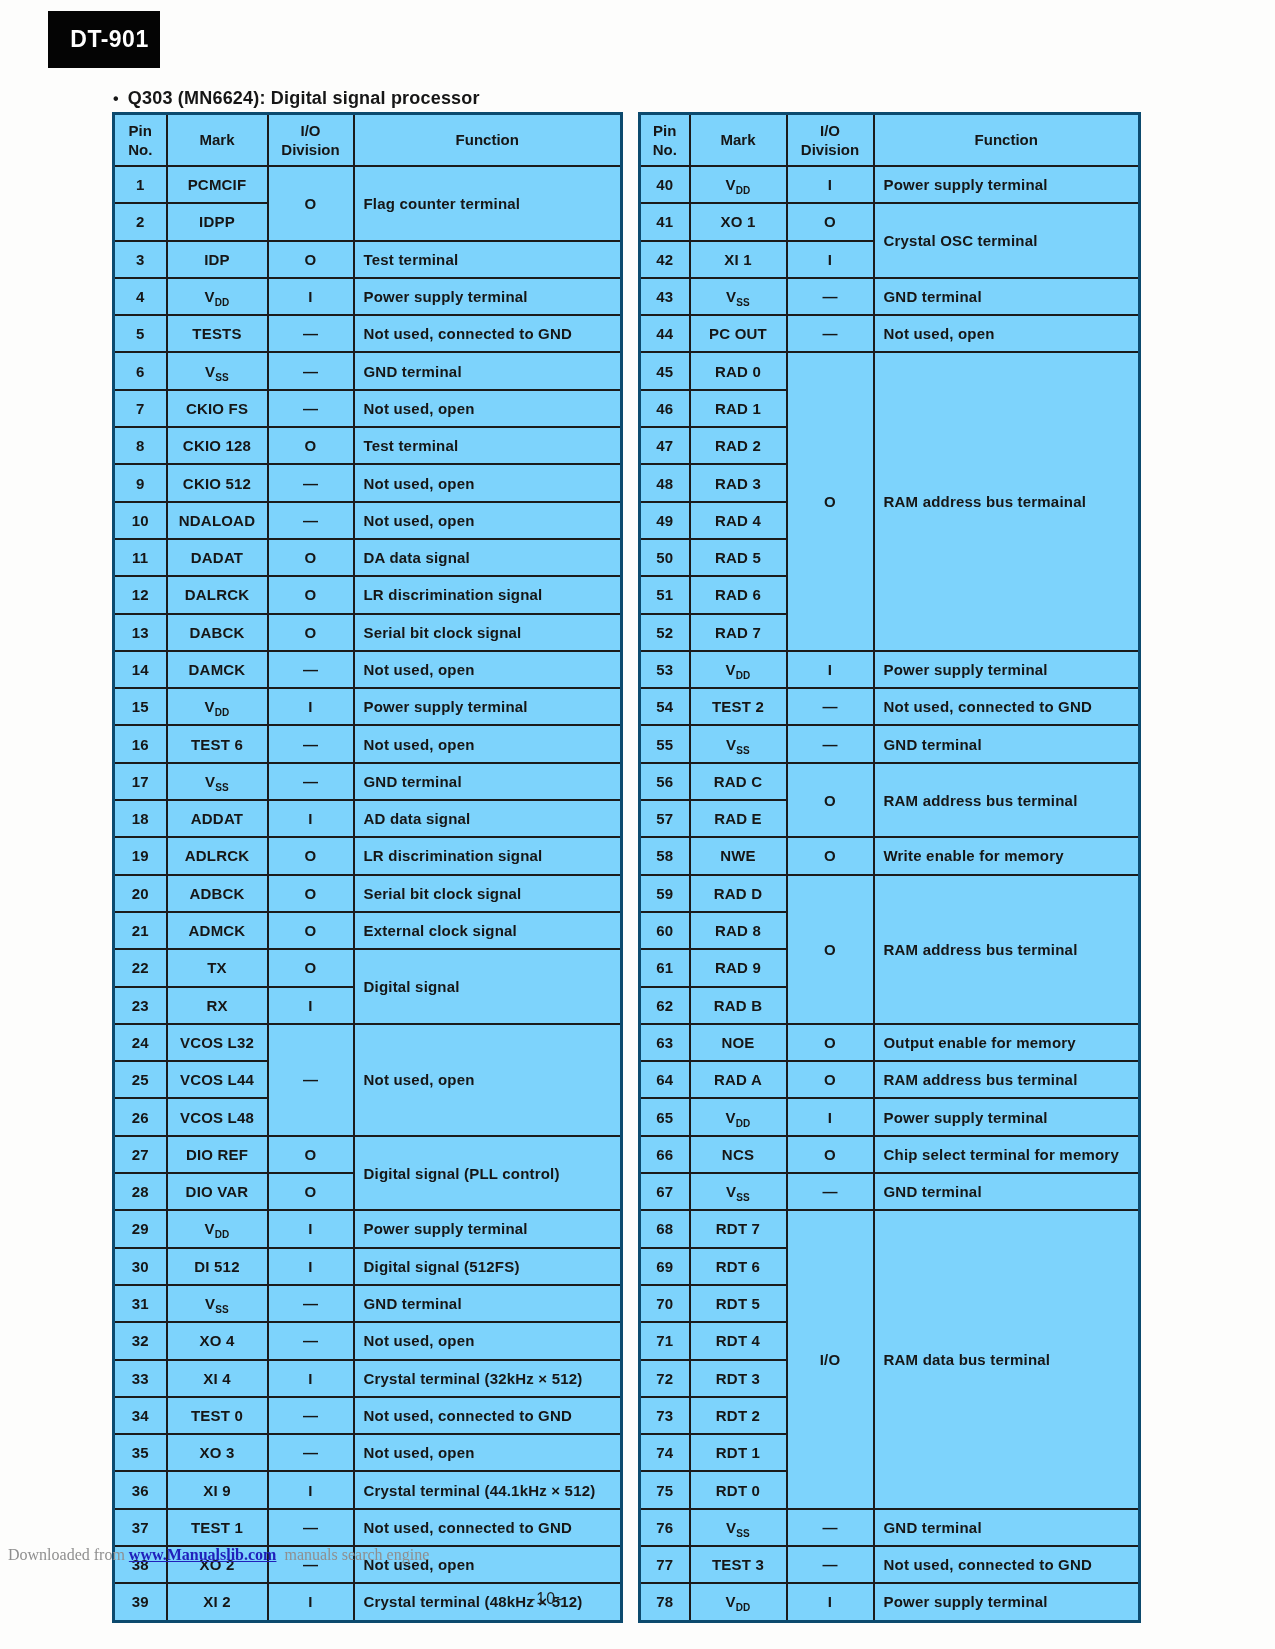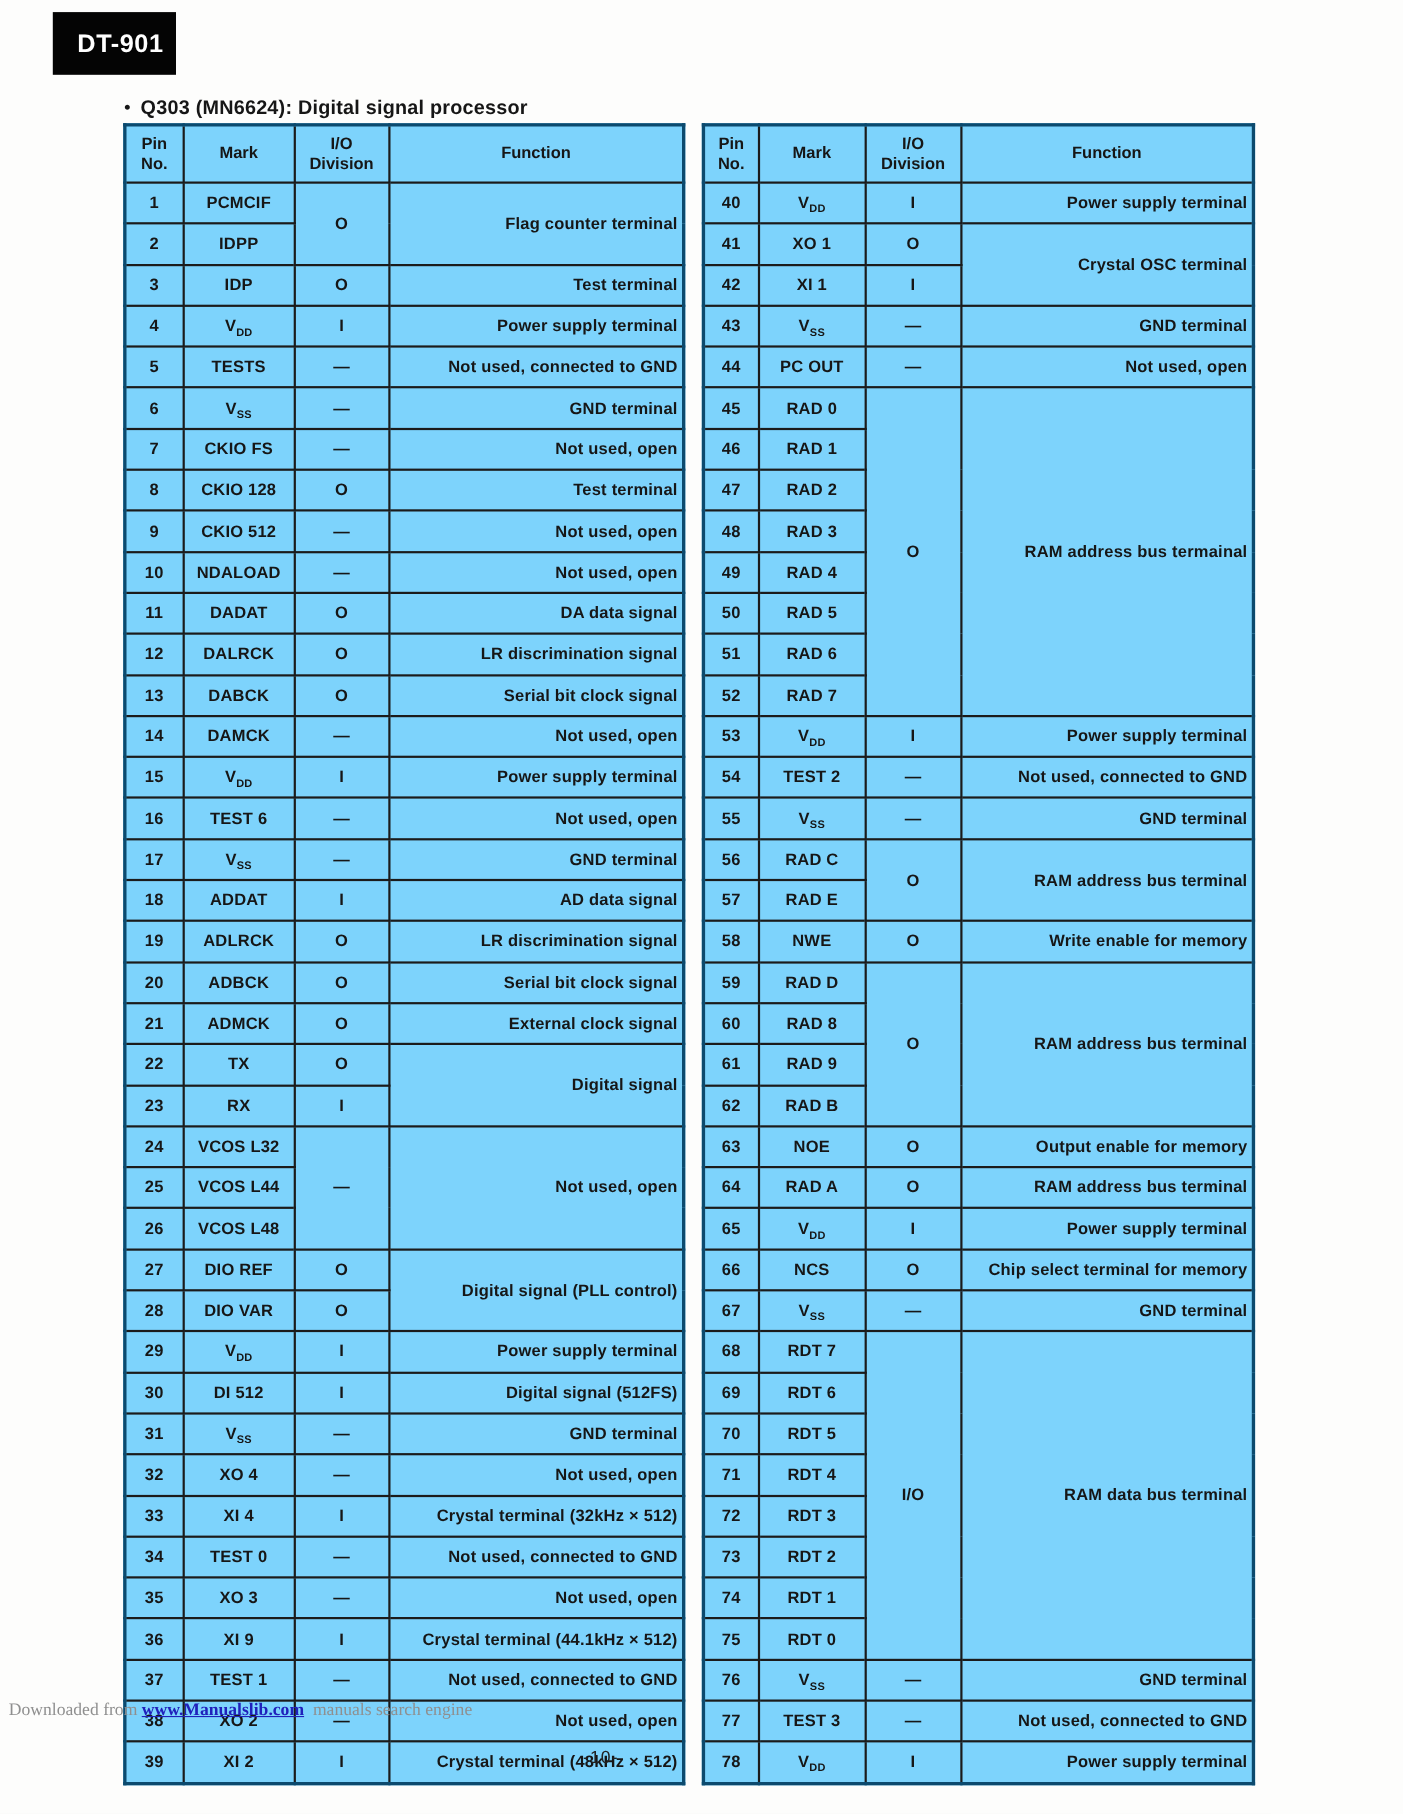--- a/index.html
+++ b/index.html
@@ -71,21 +71,21 @@
     font-size: 15px;
     font-weight: bold;
     vertical-align: middle;
     padding: 0 4px;
     letter-spacing: 0.2px;
     overflow: hidden;
   }
   .pin-table td.pin  { text-align: center; }
   .pin-table td.mark { text-align: center; white-space: nowrap; }
   .pin-table td.io   { text-align: center; }
-  .pin-table td.fn   { text-align: right; padding-left: 9px; white-space: nowrap; }
+  .pin-table td.fn   { text-align: left; padding-left: 9px; white-space: nowrap; }
   .pin-table sub { font-size: 10px; font-weight: bold; line-height: 0; }
 
   .page-number {
     position: absolute;
     left: 530px; top: 1590px;
     width: 74px;
     text-align: left;
     font-size: 16px;
     font-weight: normal;
     letter-spacing: 1px;

